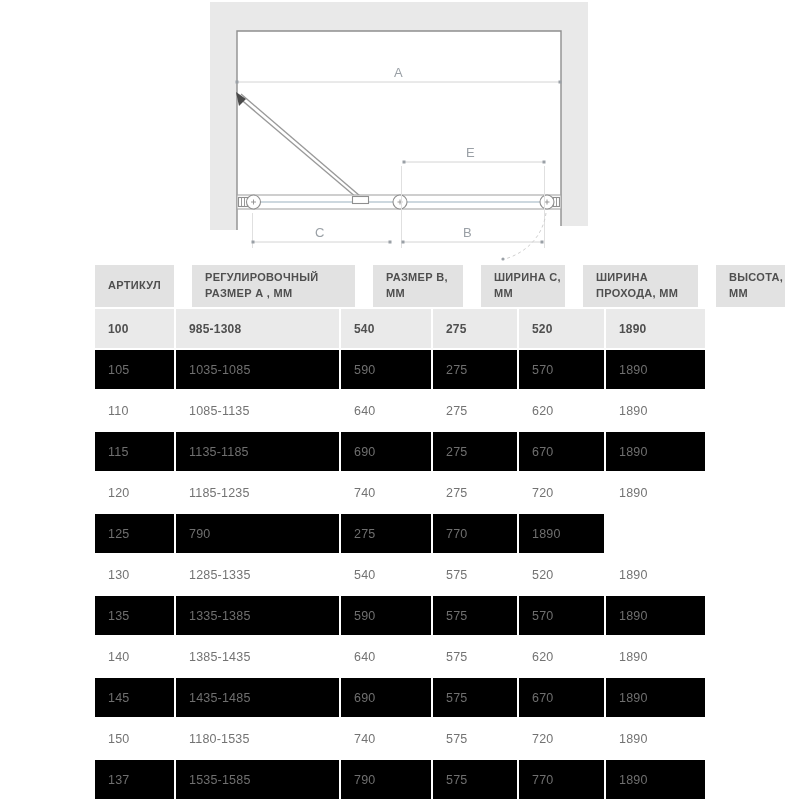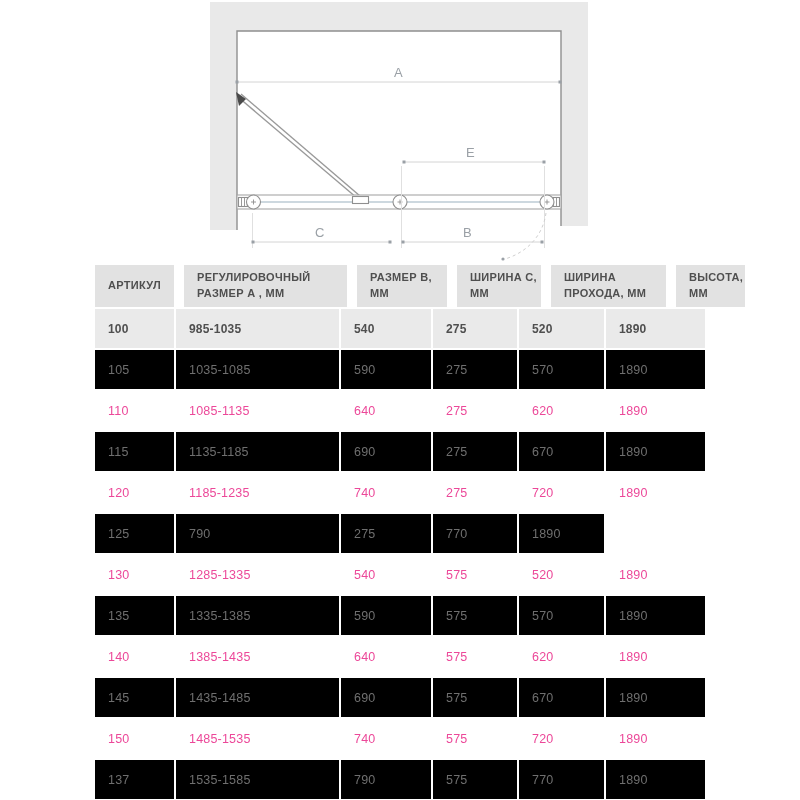--- a/index.html
+++ b/index.html
@@ -20,31 +20,31 @@
   .hw        { fill:#ffffff; stroke:#8f8f8f; stroke-width:1.1; }
   .hw-line   { stroke:#8f8f8f; stroke-width:0.9; }
   .door      { stroke:#9a9a9a; stroke-width:1.4; }
   .hinge     { fill:#4a4a4a; }
   .swing     { fill:none; stroke:#cfcfcf; stroke-width:1; stroke-dasharray:3 3; }
 
   
   .spec-table { position:absolute; left:95px; top:265px; width:610px;
                 display:flex; flex-direction:column; gap:2px; background:#fff; }
   .thead { display:grid; grid-template-columns:79px 163px 90px 84px 115px 69px;
-           column-gap:10px; height:42px; }
+           column-gap:18px; height:42px; }
   .thead .hcell { background:#e2e2e2; color:#4f4f4f; font-size:11px; font-weight:700;
                   letter-spacing:0.3px; line-height:1.45; display:flex; align-items:center;
                   padding-left:13px; padding-right:4px; white-space:pre-line; }
   .trow { display:grid; grid-template-columns:79px 163px 90px 84px 85px 99px;
           column-gap:2px; height:39px; }
   .tcell { display:flex; align-items:center; padding-left:13px; font-size:12.5px;
            letter-spacing:0.2px; }
   .row-em   .tcell { background:#eaeaea; color:#4f4f4f; font-weight:700; font-size:12px; }
   .row-alt  .tcell { background:#000000; color:#6f6f6f; }
-  .row-plain .tcell{ background:#ffffff; color:#ec4899;text-align:center; }
+  .row-plain .tcell{ background:#ffffff; color:#737373;text-align:center; }
 </style>
 </head>
 <body>
 
 <div class="stage">
 
   <svg class="diagram" viewBox="0 0 800 262">
 
     <rect class="wall" x="210" y="2" width="378" height="29"></rect>
     <rect class="wall" x="210" y="2" width="27" height="228"></rect>
@@ -115,21 +115,21 @@
       <div class="hcell">ШИРИНА C,
 ММ</div>
       <div class="hcell">ШИРИНА
 ПРОХОДА, ММ</div>
       <div class="hcell">ВЫСОТА,
 ММ</div>
     </div>
     <div style="display: flex; flex-direction: column; gap: 2px;">
         <div class="trow row-em">
           <div class="tcell">100</div>
-          <div class="tcell">985-1035</div>
+          <div class="tcell">985-1308</div>
           <div class="tcell">540</div>
           <div class="tcell">275</div>
           <div class="tcell">520</div>
           <div class="tcell">1890</div>
         </div>
         <div class="trow row-alt">
           <div class="tcell">105</div>
           <div class="tcell">1035-1085</div>
           <div class="tcell">590</div>
           <div class="tcell">275</div>
@@ -194,21 +194,21 @@
         <div class="trow row-alt">
           <div class="tcell">145</div>
           <div class="tcell">1435-1485</div>
           <div class="tcell">690</div>
           <div class="tcell">575</div>
           <div class="tcell">670</div>
           <div class="tcell">1890</div>
         </div>
         <div class="trow row-plain">
           <div class="tcell">150</div>
-          <div class="tcell">1485-1535</div>
+          <div class="tcell">1180-1535</div>
           <div class="tcell">740</div>
           <div class="tcell">575</div>
           <div class="tcell">720</div>
           <div class="tcell">1890</div>
         </div>
         <div class="trow row-alt">
           <div class="tcell">137</div>
           <div class="tcell">1535-1585</div>
           <div class="tcell">790</div>
           <div class="tcell">575</div>

